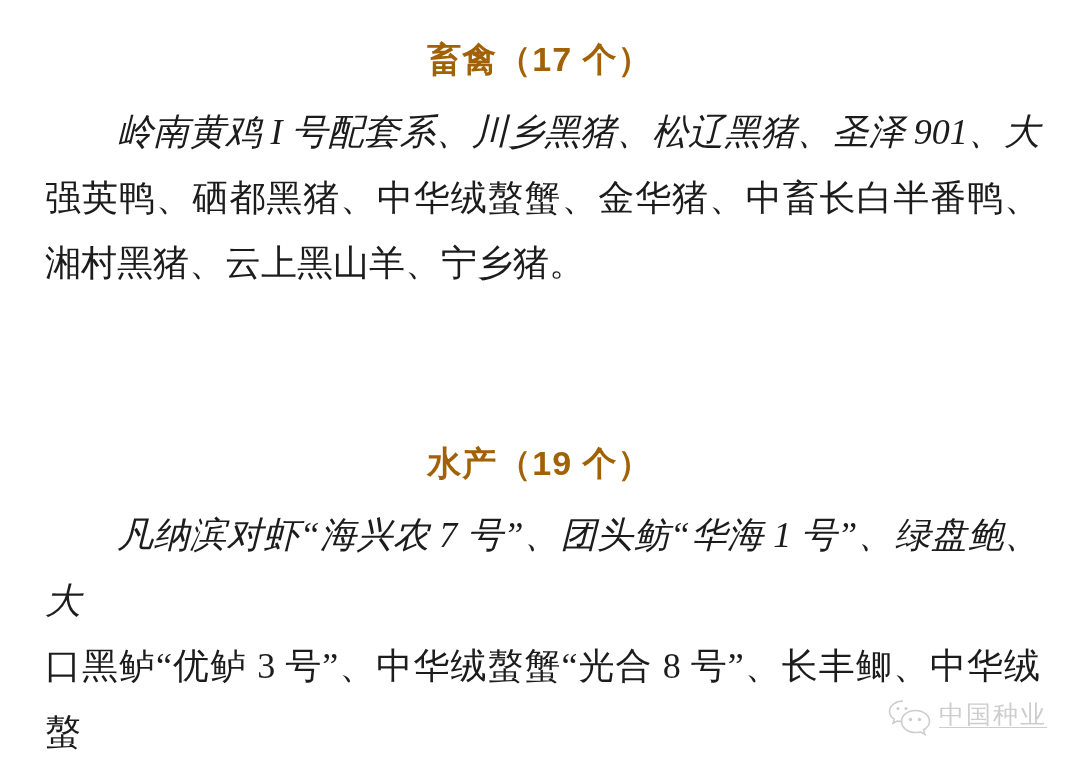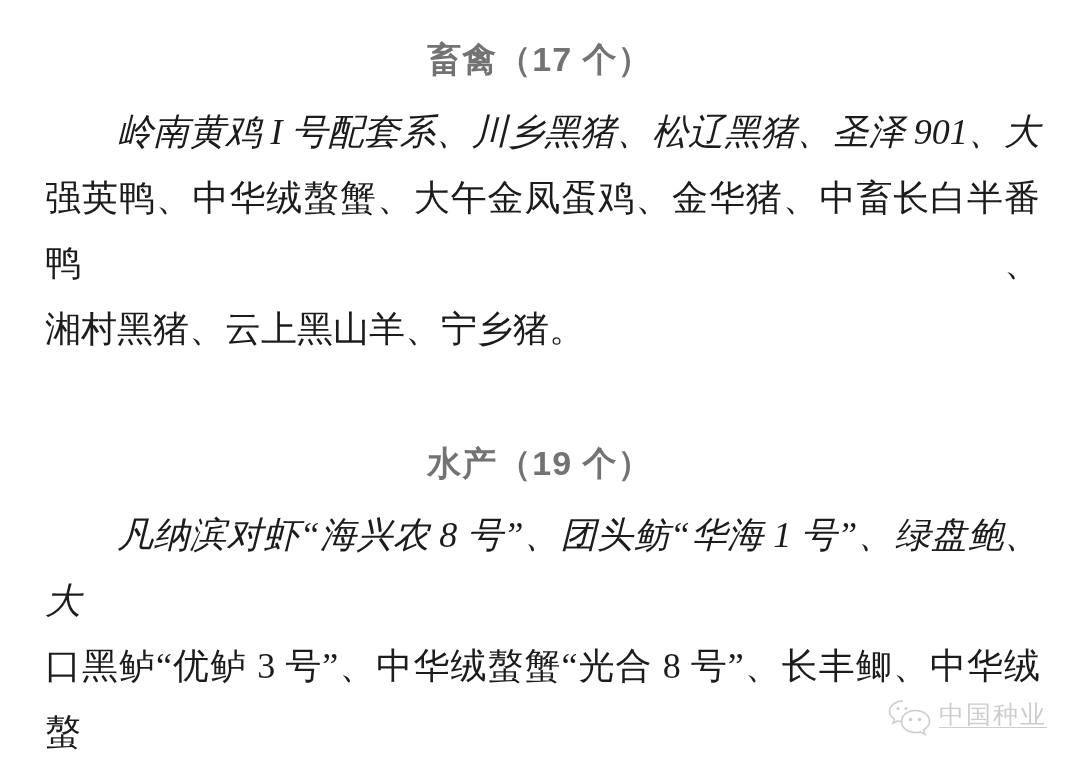--- a/index.html
+++ b/index.html
@@ -15,21 +15,21 @@
   .section-title {
     position: absolute;
     left: 0;
     width: 100%;
     margin: 0;
     text-align: center;
     font-family: "Liberation Sans", sans-serif;
     font-weight: 700;
     font-size: 34px;
     line-height: 38px;
-    color: #737373;
+    color: #a16207;
     letter-spacing: 1px;
   }
   .title-livestock { top: 40px; }
   .title-aquatic   { top: 444px; }
   .para {
     position: absolute;
     left: 45px;
     right: 40px;
     font-size: 36px;
     line-height: 65.5px;
@@ -65,28 +65,28 @@
 </style>
 </head>
 <body>
 
 <div class="page">
 
   <h2 class="section-title title-livestock">畜禽（17 个）</h2>
 
   <div class="para para-livestock">
     <div class="line first">岭南黄鸡 I 号配套系、川乡黑猪、松辽黑猪、圣泽 901、大</div>
-    <div class="line">强英鸭、中华绒螯蟹、大午金凤蛋鸡、金华猪、中畜长白半番鸭、</div>
+    <div class="line">强英鸭、硒都黑猪、中华绒螯蟹、金华猪、中畜长白半番鸭、</div>
     <div class="line last">湘村黑猪、云上黑山羊、宁乡猪。</div>
   </div>
 
   <h2 class="section-title title-aquatic">水产（19 个）</h2>
 
   <div class="para para-aquatic">
-    <div class="line first">凡纳滨对虾“海兴农 8 号”、团头鲂“华海 1 号”、绿盘鲍、大</div>
+    <div class="line first">凡纳滨对虾“海兴农 7 号”、团头鲂“华海 1 号”、绿盘鲍、大</div>
     <div class="line">口黑鲈“优鲈 3 号”、中华绒螯蟹“光合 8 号”、长丰鲫、中华绒螯</div>
     <div class="line">蟹“长江 2 号”、福瑞鲤 2 号、罗氏沼虾“南太湖 2 号”、“三海”海</div>
 
   </div>
 
   <div class="watermark">
     <span class="wechat-icon">
       <svg width="46" height="40" viewBox="0 0 46 40" fill="none" xmlns="http://www.w3.org/2000/svg">
 
         <path d="M17 3 C9.5 3 3.5 7.6 3.5 13.3 c0 3.2 1.9 6 4.8 7.9 l-1.2 4 4.2-2.2 c1.2 0.3 2.4 0.5 3.7 0.5 0.5 0 1 0 1.5-0.1" stroke="#cdcdcd" stroke-width="1.6"></path>

